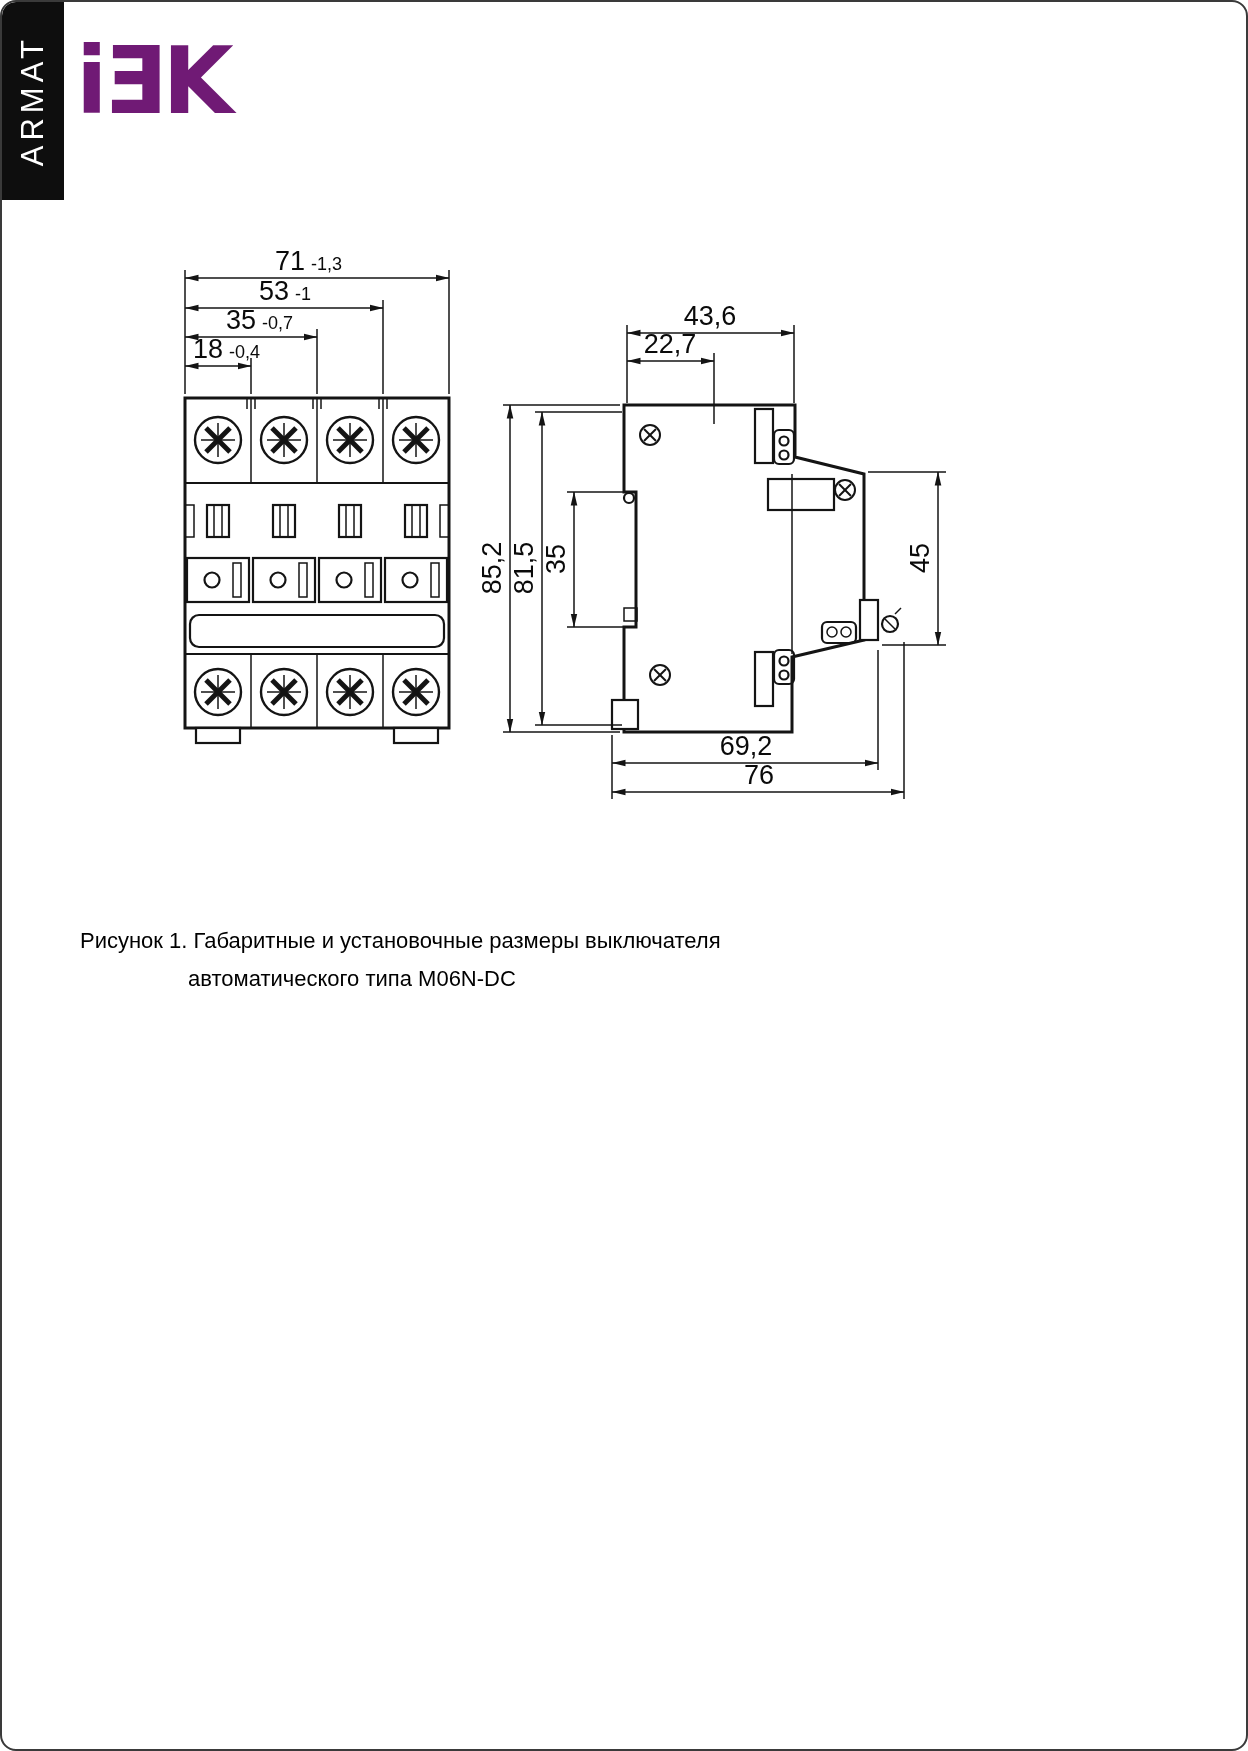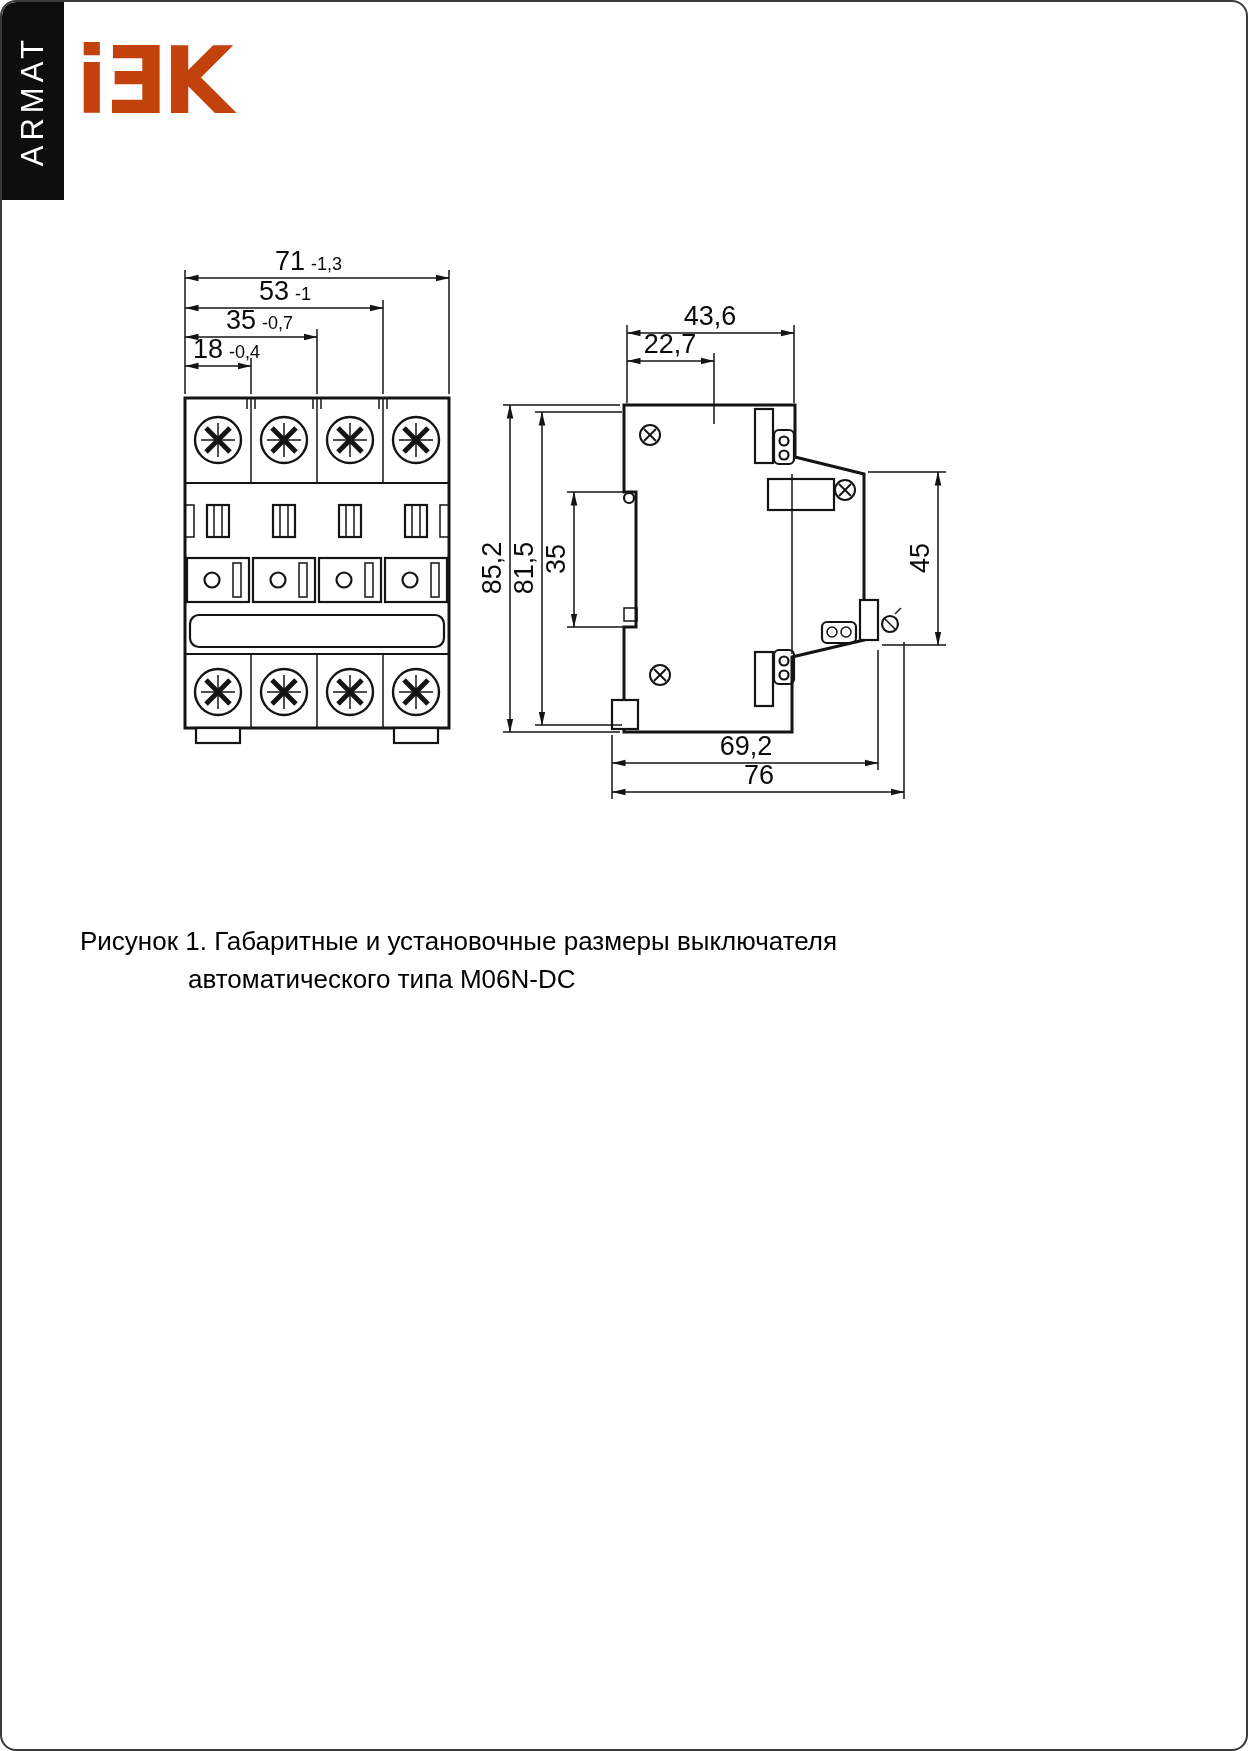--- a/index.html
+++ b/index.html
@@ -4,22 +4,22 @@
 <style>
   html,body{margin:0;padding:0;background:#ffffff;}
   .page{position:relative;width:1248px;height:1751px;background:#fff;box-sizing:border-box;
         border:2px solid #3a3a3a;border-radius:16px;overflow:hidden;
         font-family:"Liberation Sans",sans-serif;}
   .brand-bar{position:absolute;left:0;top:0;width:62px;height:198px;background:#0e0e0e;
         display:flex;align-items:center;justify-content:center;border-radius:14px 0 0 0;}
   .brand-bar span{writing-mode:vertical-rl;transform:rotate(180deg);color:#fff;font-size:31px;
         letter-spacing:5px;font-family:"Liberation Sans",sans-serif;}
   .logo{position:absolute;left:74px;top:34px;font-family:"DejaVu Sans",sans-serif;font-weight:bold;
-        font-size:92px;line-height:1;letter-spacing:-4px;color:#c2410c;}
-  .caption{position:absolute;left:78px;top:920px;font-size:26px;line-height:38px;color:#000;}
+        font-size:92px;line-height:1;letter-spacing:-4px;color:#701a75;}
+  .caption{position:absolute;left:78px;top:920px;font-size:22px;line-height:38px;color:#000;}
   .caption .cap2{margin-left:108px;}
   svg.drawing{position:absolute;left:0;top:0;}
   svg text{fill:#0a0a0a;font-family:"Liberation Sans",sans-serif;}
   .dimval{font-size:27px;}
   .dimtol{font-size:18px;}
   .outline{fill:#fff;stroke:#141414;stroke-width:3;stroke-linejoin:miter;}
   .med{fill:none;stroke:#141414;stroke-width:2.2;}
   .medf{fill:#fff;stroke:#141414;stroke-width:2.2;}
   .thin{fill:none;stroke:#141414;stroke-width:1.5;}
   .dim{fill:none;stroke:#141414;stroke-width:1.5;}

